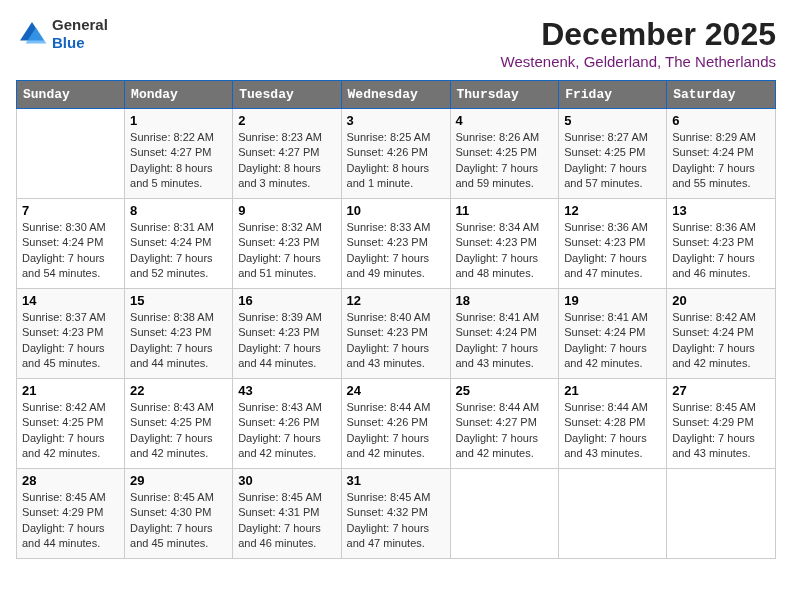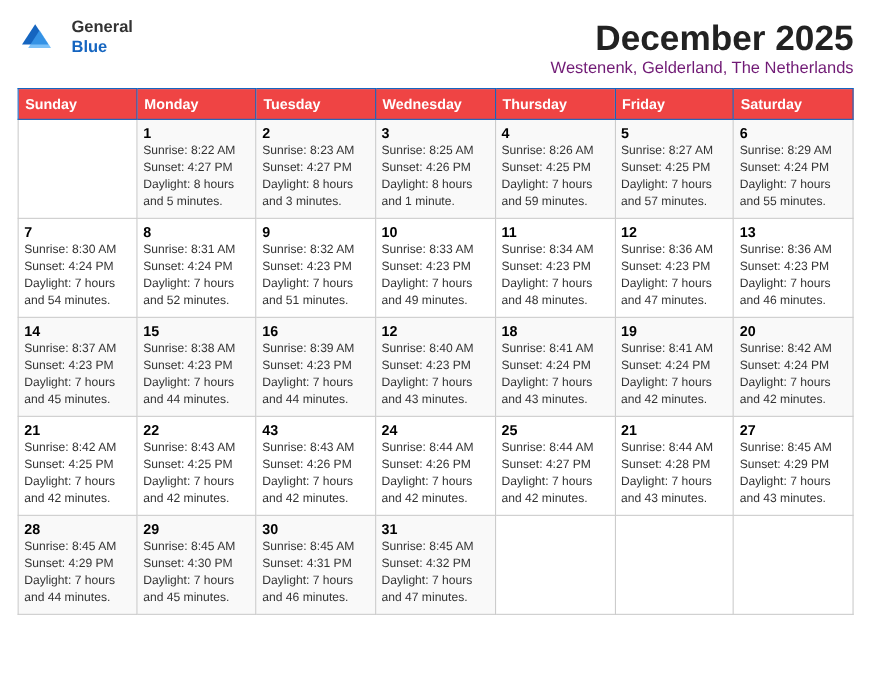--- a/index.html
+++ b/index.html
@@ -12,21 +12,21 @@
     }
     .header {
       display: flex;
       justify-content: space-between;
       align-items: flex-start;
       margin-bottom: 10px;
     }
     .logo {
       display: flex;
       align-items: center;
-      gap: 17px;
+      gap: 4px;
     }
     .logo-text {
       font-size: 15px;
       font-weight: bold;
       line-height: 1.2;
     }
     .logo-text .general { color: #333; }
     .logo-text .blue { color: #1565c0; }
     .logo-icon {
       width: 32px;
@@ -43,27 +43,28 @@
     .location {
       font-size: 15px;
       color: #701a75;
     }
     table {
       width: 100%;
       border-collapse: collapse;
       font-size: 11px;
     }
     thead tr th {
-      background-color: #ef4444;
+      background-color: #737373;
       color: #fff;
       text-align: left;
       padding: 6px 6px;
       font-size: 13px;
       font-weight: bold;
       border: 1px solid #1565c0;
+      font-family: Liberation Mono, monospace;
     }
     tbody tr td {
       border: 1px solid #ccc;
       vertical-align: top;
       padding: 4px 5px;
       width: 110px;
       min-height: 80px;
       height: 90px;
       background: #fff;
     }

